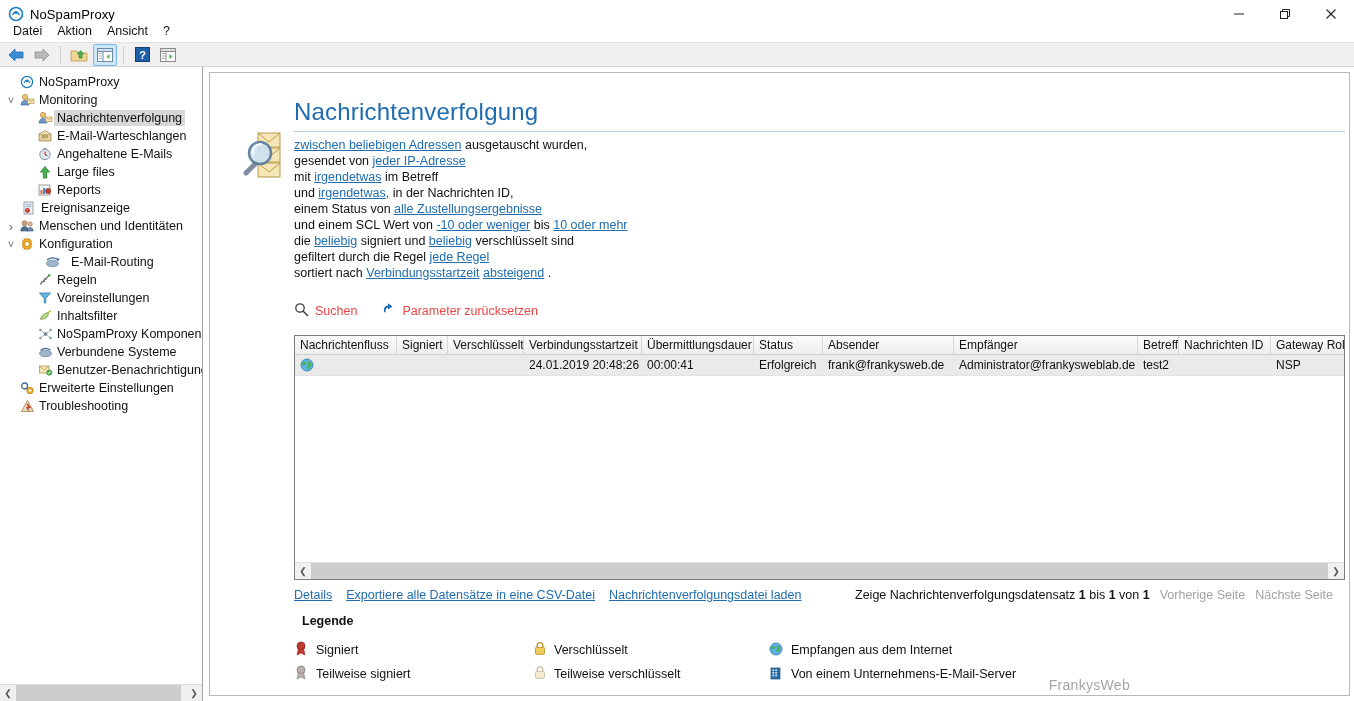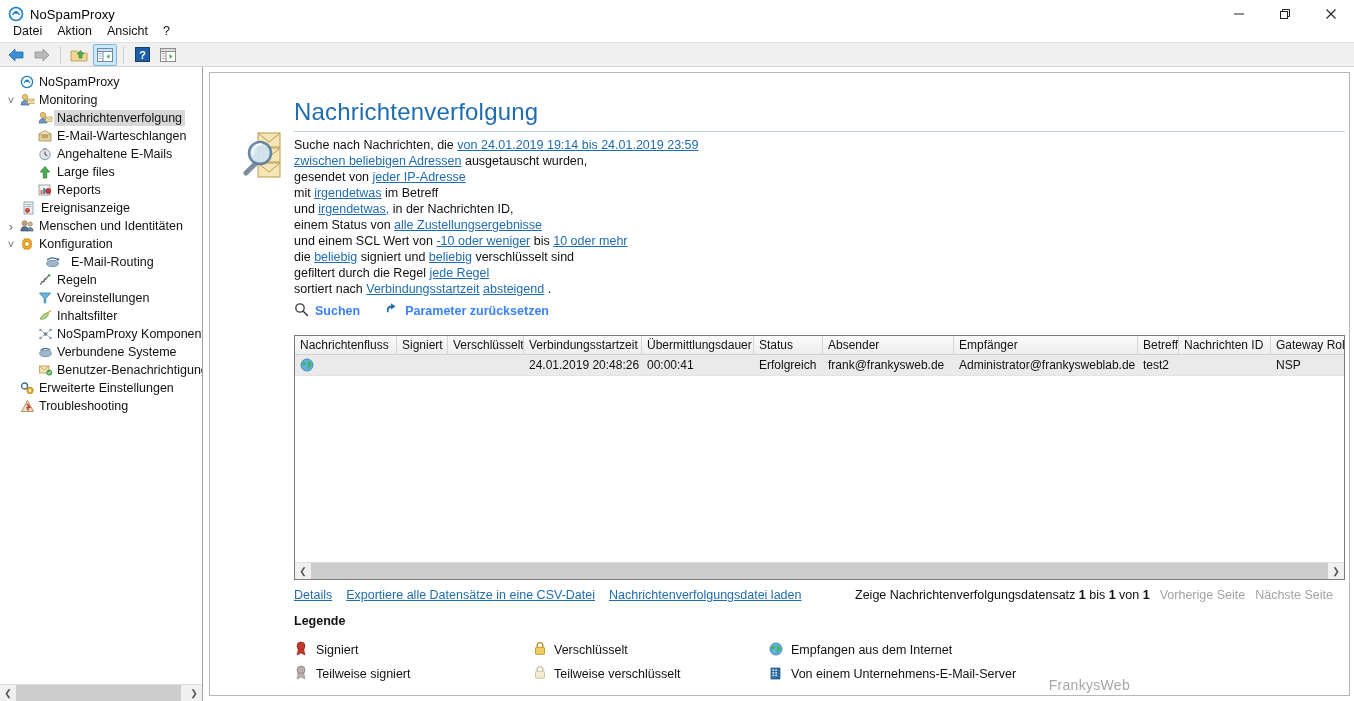--- a/index.html
+++ b/index.html
@@ -84,21 +84,21 @@
   }
 
   .search-icon { position:absolute; left:30px; top:58px; width:46px; height:50px; }
 
   .criteria { position:absolute; left:84px; top:64px; font-size:12.5px; line-height:16px; color:#111; }
   .criteria .ln { height:16px; white-space:nowrap; }
   a.lnk { color:#1f6cb0; text-decoration:underline; cursor:pointer; }
 
   .actions { position:absolute; left:84px; top:229px; display:flex; align-items:center; gap:24px; }
   .act { display:flex; align-items:center; gap:6px; font-size:12.5px; }
-  .act .alabel { color:#3b82f6;font-weight:bold; }
+  .act .alabel { color:#ef4444; }
 
   
   .grid {
     position:absolute; left:84px; top:262px; width:1051px; height:245px;
     border:1px solid #7c7c7c; background:#fff; overflow:hidden;
   }
   .grid-head { display:flex; height:19px; background:#f0f0f0; border-bottom:1px solid #d0d0d0; }
   .gh {
     font-size:12px; color:#111; line-height:18px; padding:0 5px;
     border-right:1px solid #d6d6d6; background:linear-gradient(#fbfbfb,#eeeeee);
@@ -114,21 +114,21 @@
   }
   .ghs-track { flex:1; height:17px; position:relative; }
   .ghs-thumb { position:absolute; left:0; top:0; height:17px; width:100%; background:#cdcdcd; }
 
   
   .footlinks { position:absolute; left:84px; top:515px; display:flex; gap:14px; font-size:12.5px; }
   .pager { position:absolute; right:16px; top:515px; font-size:12.5px; color:#111; white-space:nowrap; }
   .pager b { font-weight:bold; }
   .pager .dis { color:#a3a3a3; margin-left:10px; }
 
-  .legend-title { position:absolute; left:84px; top:541px; font-size:12.5px; font-weight:bold; color:#111; }
+  .legend-title { position:absolute; left:92px; top:541px; font-size:12.5px; font-weight:bold; color:#111; }
   .legend { position:absolute; left:84px; top:565px; width:1000px; }
   .lrow { display:flex; height:24px; }
   .lcell { display:flex; align-items:center; gap:8px; font-size:12.5px; color:#111; }
   .lc1 { width:240px; }
   .lc2 { width:235px; }
   .lc3 { width:300px; }
 
   .watermark {
     position:absolute; right:14px; bottom:8px; font-size:14px; color:#a6a6a6; letter-spacing:0.3px;
   }
@@ -468,23 +468,20 @@
             <rect x="18" y="32" width="22" height="14" fill="#f5e6b8" stroke="#b99a49" stroke-width="1"></rect>
             <path d="M18 32 L29 41 L40 32" fill="none" stroke="#b99a49" stroke-width="1"></path>
           </g>
           <line x1="6" y1="42" x2="17" y2="31" stroke="#7e8da0" stroke-width="5" stroke-linecap="round"></line>
           <circle cx="20" cy="22" r="11" fill="#cfe3f2" stroke="#5b7d9c" stroke-width="2.5" opacity="0.92"></circle>
           <path d="M13 24 A9 9 0 0 1 22 13" fill="none" stroke="#ffffff" stroke-width="2" opacity="0.8"></path>
         </svg>
       </div>
 
       <div class="criteria">
-        <div class="ln">
-          <span>Suche nach Nachrichten, die </span><a class="lnk">von 24.01.2019 19:14 bis 24.01.2019 23:59</a>
-        </div>
         <div class="ln">
           <a class="lnk">zwischen beliebigen Adressen</a><span> ausgetauscht wurden,</span>
         </div>
         <div class="ln">
           <span>gesendet von </span><a class="lnk">jeder IP-Adresse</a>
         </div>
         <div class="ln">
           <span>mit </span><a class="lnk">irgendetwas</a><span> im Betreff</span>
         </div>
         <div class="ln">

